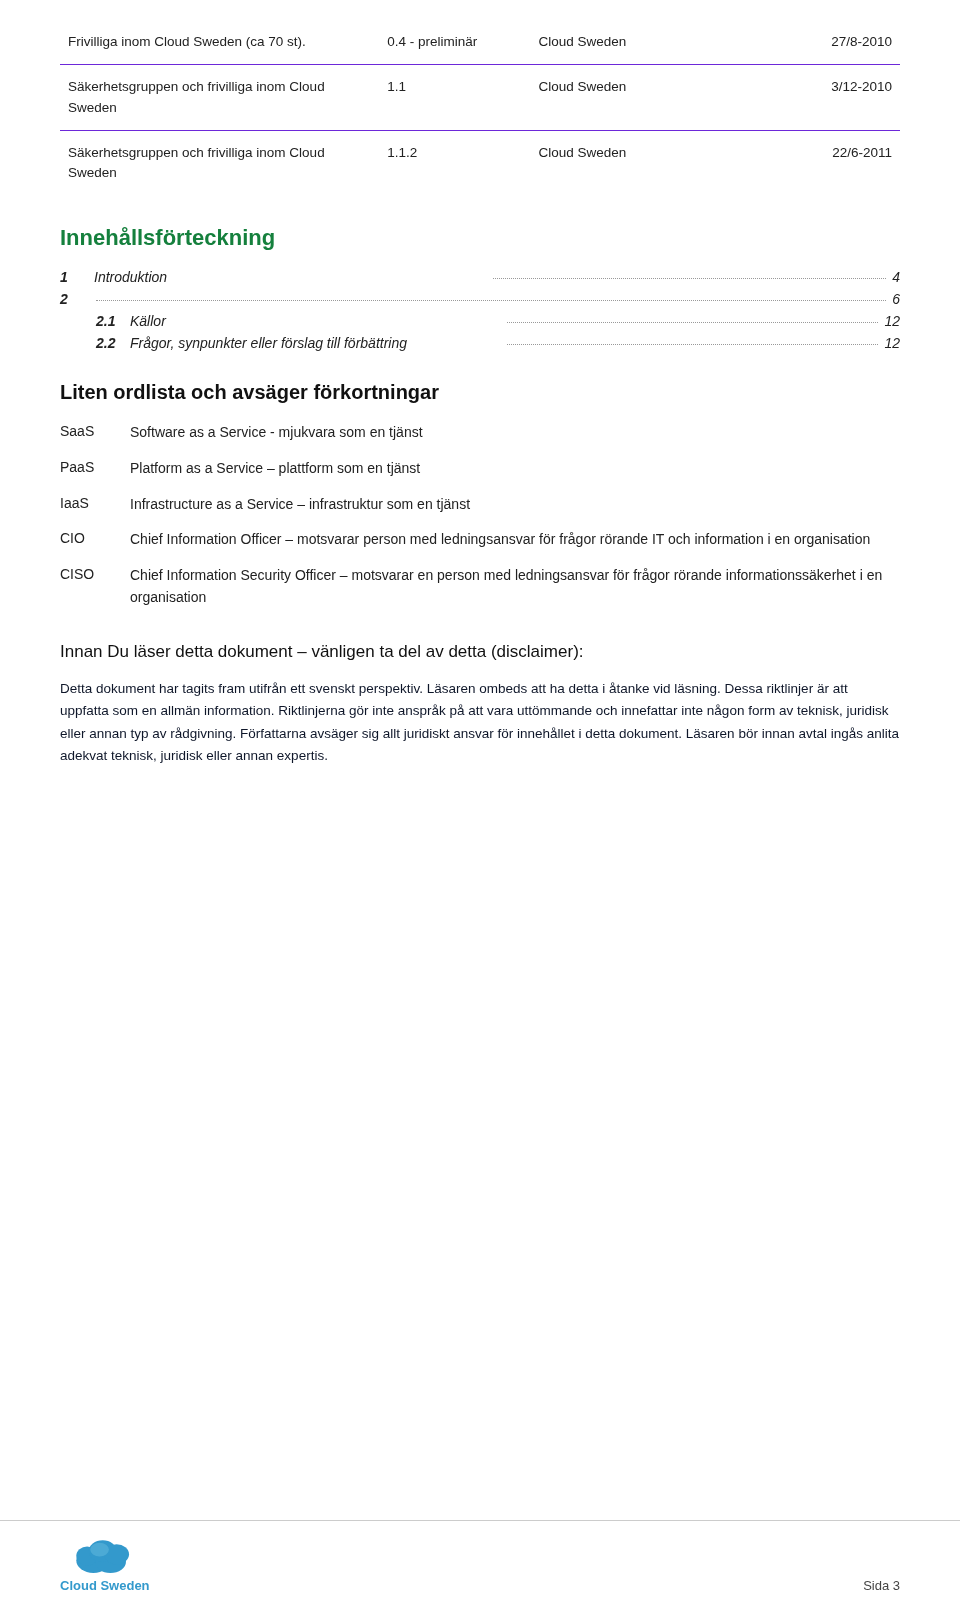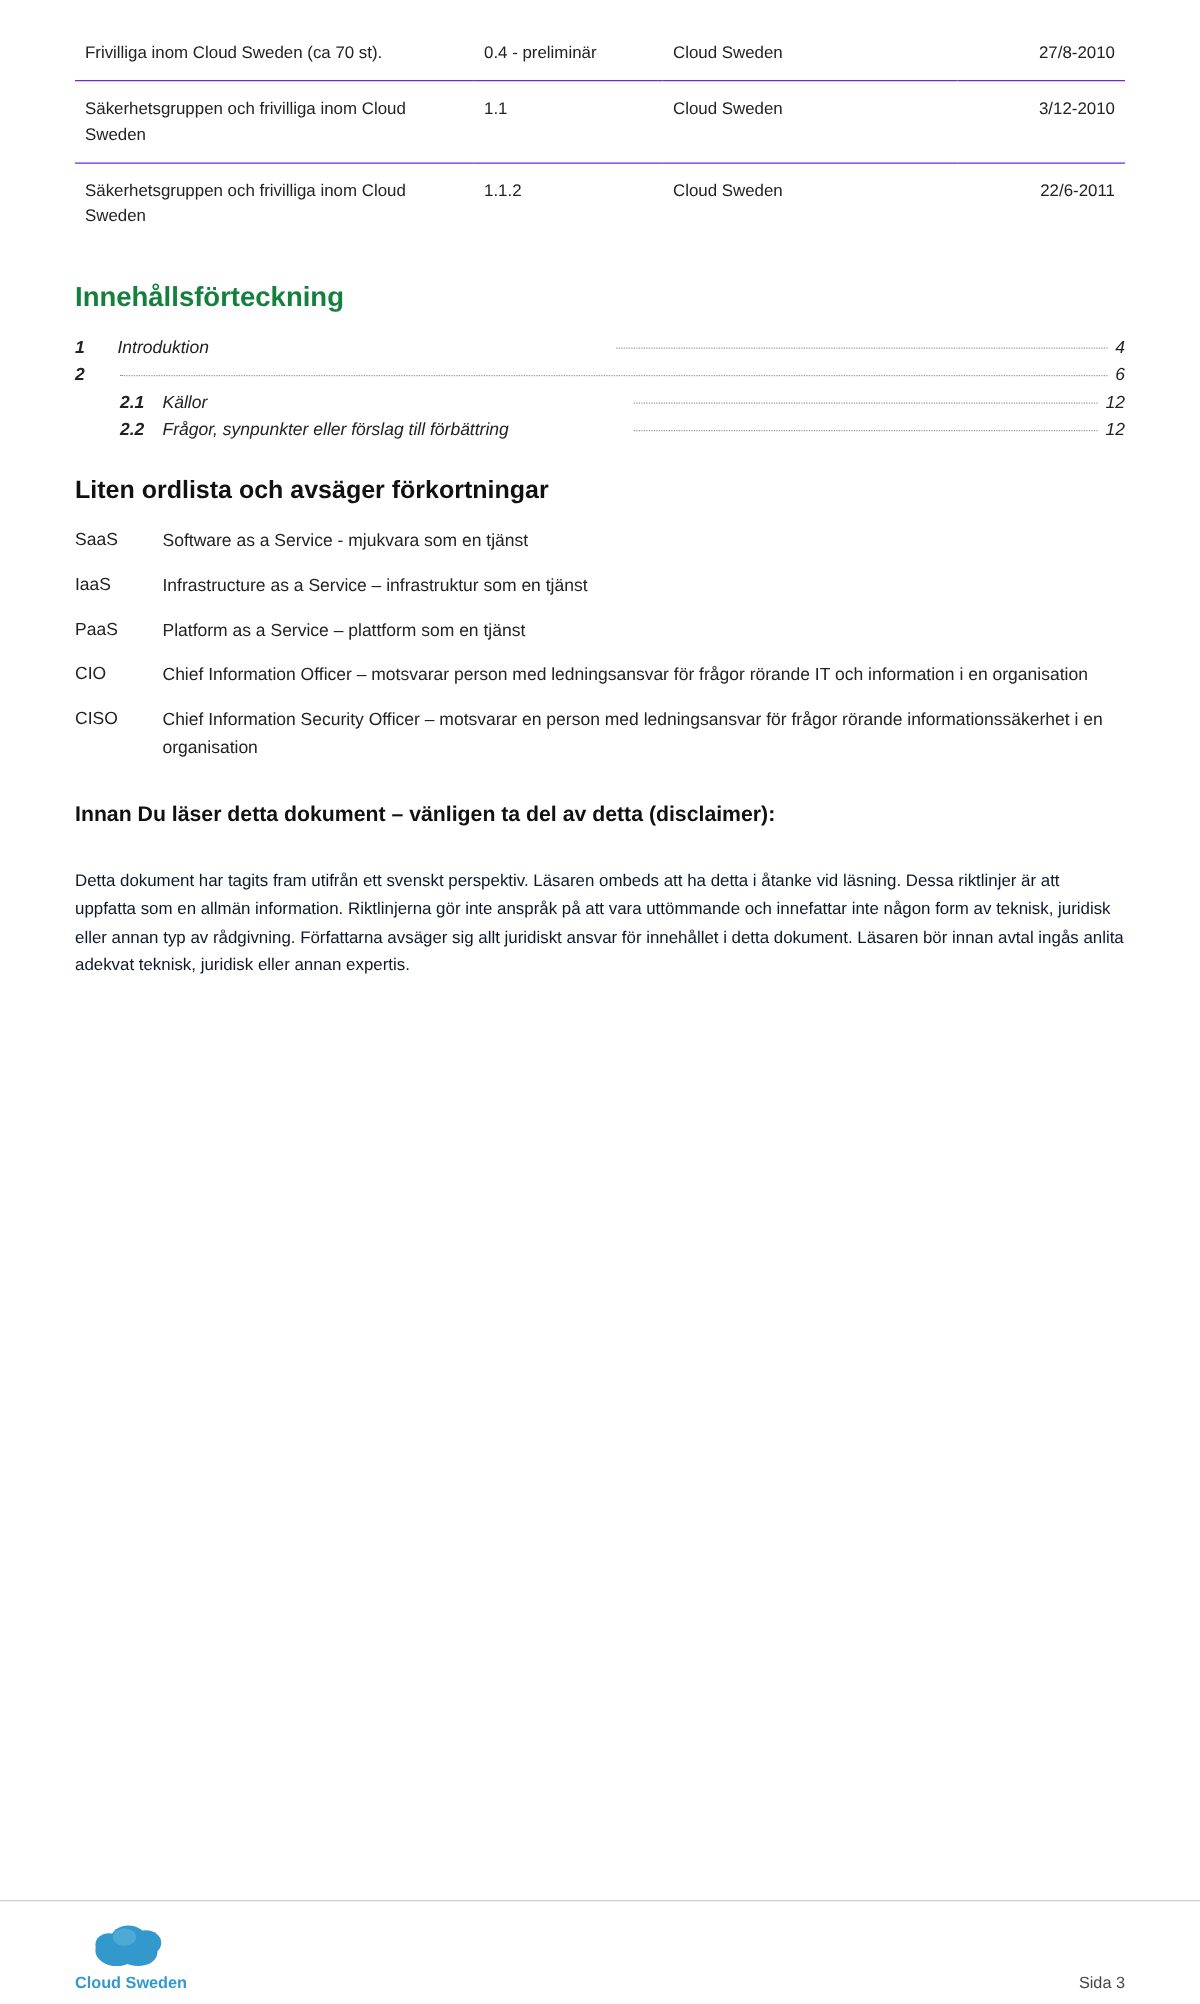--- a/index.html
+++ b/index.html
@@ -107,23 +107,23 @@
     }
     .abbr-def {
       font-size: 14px;
       flex: 1;
       line-height: 1.55;
     }
 
     
     .disclaimer-title {
       font-size: 17px;
-      font-weight: bold;
+      font-weight: normal;
       margin-top: 32px;
-      margin-bottom: 30px;
+      margin-bottom: 14px;
       color: #111;
       line-height: 1.4;
     }
     .disclaimer-text {
       font-size: 13.5px;
       line-height: 1.65;
       color: #0f172a;
       margin-bottom: 0;
     }
 
@@ -218,26 +218,26 @@
   </div>
 
   <div class="ordlista-section">
     <div class="ordlista-title">Liten ordlista och avsäger förkortningar</div>
     <div id="abbr-list">
         <div class="abbr-row">
       <span class="abbr-term">SaaS</span>
       <span class="abbr-def">Software as a Service - mjukvara som en tjänst</span>
     </div>
         <div class="abbr-row">
+      <span class="abbr-term">PaaS</span>
+      <span class="abbr-def">Platform as a Service – plattform som en tjänst</span>
+    </div>
+        <div class="abbr-row">
       <span class="abbr-term">IaaS</span>
       <span class="abbr-def">Infrastructure as a Service – infrastruktur som en tjänst</span>
-    </div>
-        <div class="abbr-row">
-      <span class="abbr-term">PaaS</span>
-      <span class="abbr-def">Platform as a Service – plattform som en tjänst</span>
     </div>
         <div class="abbr-row">
       <span class="abbr-term">CIO</span>
       <span class="abbr-def">Chief Information Officer – motsvarar person med ledningsansvar för frågor rörande IT och information i en organisation</span>
     </div>
         <div class="abbr-row">
       <span class="abbr-term">CISO</span>
       <span class="abbr-def">Chief Information Security Officer – motsvarar en person med ledningsansvar för frågor rörande informationssäkerhet i en organisation</span>
     </div>
       </div>

